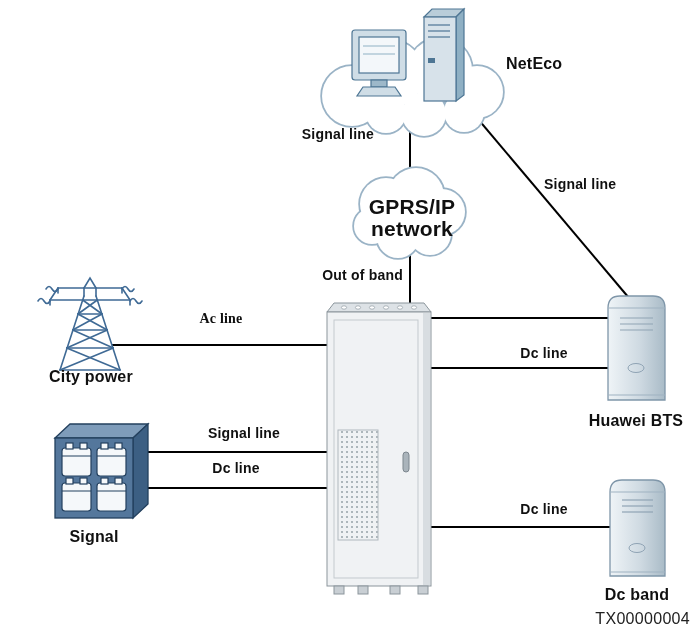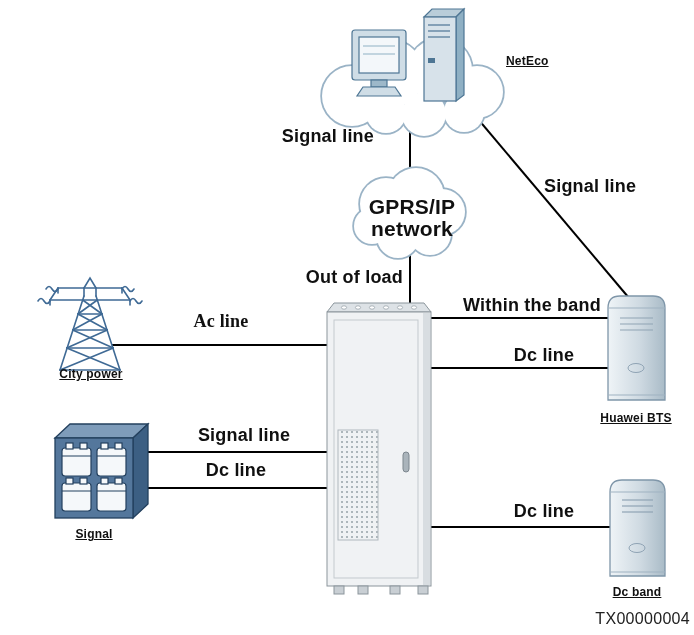--- a/index.html
+++ b/index.html
@@ -3,27 +3,27 @@
 <meta charset="utf-8">
 <style>
   * { margin:0; padding:0; box-sizing:border-box; }
   html,body { background:#ffffff; }
   .stage {
     position:relative; width:694px; height:635px; background:#ffffff;
     font-family:"Liberation Sans", sans-serif; overflow:hidden;
   }
   .stage > svg { position:absolute; left:0; top:0; }
   .lbl {
-    position:absolute; font-weight:700; font-size:18px; color:#101010;
+    position:absolute; font-weight:700; font-size:14px; color:#101010;
     letter-spacing:0.2px; line-height:1.15; white-space:nowrap;
   }
   .lbl.wrap { white-space:normal; }
   .lbl.center { text-align:center; }
   .lbl.right  { text-align:right; }
-  .node-lbl { font-size:12px;text-decoration:underline; }
+  .node-lbl { font-size:16px; }
   .cloud-lbl { font-size:21px; line-height:22px; }
   .code {
     position:absolute; font-size:16px; font-weight:400; color:#222;
     text-align:right; letter-spacing:0.3px;
   }
 </style>
 </head>
 <body>
 
 <div class="stage">
@@ -205,23 +205,22 @@
   </svg>
 
   <div class="lbl node-lbl" style="left:506px; top:55px; width:90px;">NetEco</div>
 
   <div class="lbl right" style="left:262px; top:126px; width:112px;">Signal line</div>
 
   <div class="lbl" style="left:544px; top:176px; width:110px;">Signal line</div>
 
   <div class="lbl center wrap cloud-lbl" style="left:362px; top:196px; width:100px;">GPRS/IP network</div>
 
-  <div class="lbl right" style="left:270px; top:267px; width:133px;">Out of load</div>
-
-  <div class="lbl center" style="left:450px; top:295px; width:164px;">Within the band</div>
+  <div class="lbl right" style="left:270px; top:267px; width:133px;">Out of band</div>
+
 
   <div class="lbl center" style="left:171px; top:311px; width:100px;font-family:Liberation Serif, serif;">Ac line</div>
 
   <div class="lbl center" style="left:484px; top:345px; width:120px;">Dc line</div>
 
   <div class="lbl center node-lbl" style="left:31px; top:368px; width:120px;">City power</div>
 
   <div class="lbl center node-lbl" style="left:581px; top:412px; width:110px;">Huawei BTS</div>
 
   <div class="lbl center" style="left:188px; top:425px; width:112px;">Signal line</div>

